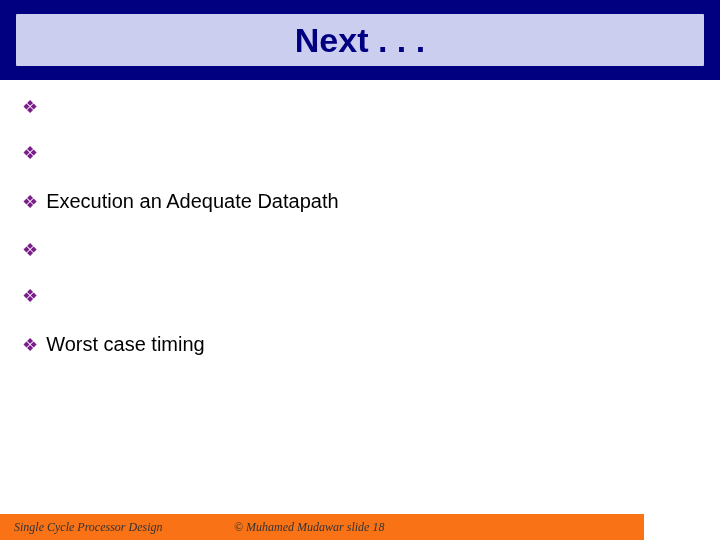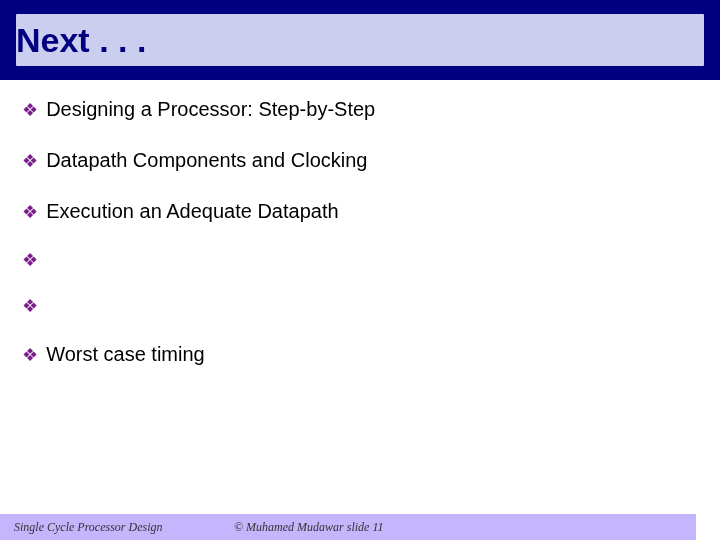--- a/index.html
+++ b/index.html
@@ -20,20 +20,21 @@
     align-items: center;
     justify-content: center;
     position: relative;
   }
   .title-inner {
     background: #cccef0;
     width: 688px;
     height: 52px;
     display: flex;
     align-items: center;
+    justify-content: center;
     border-radius: 1px;
   }
   .title-text {
     font-family: "Comic Sans MS", cursive, sans-serif;
     font-size: 34px;
     color: #000080;
     font-weight: bold;
   }
   .content {
     padding: 18px 22px 0 22px;
@@ -50,23 +51,23 @@
     line-height: 1;
   }
   .bullet-text {
     font-size: 20px;
     color: #000;
   }
   .footer {
     position: absolute;
     bottom: 0;
     left: 0;
-    width: 696px;
+    width: 644px;
     height: 26px;
-    background: #c4b5fd;
+    background: #f97316;
     display: flex;
     align-items: center;
     font-family: "Times New Roman", serif;
     font-style: italic;
     font-size: 12px;
     color: #333;
   }
   .footer-left {
     padding-left: 14px;
     width: 220px;
@@ -83,38 +84,36 @@
 
 <div class="title-bar">
   <div class="title-inner">
     <span class="title-text">Next . . .</span>
   </div>
 </div>
 
 <div class="content">
   <div class="bullet-row">
     <span class="bullet-icon">❖</span>
-    <span class="bullet-text">Designing a Processor: Step-by-Step</span>
   </div>
   <div class="bullet-row">
     <span class="bullet-icon">❖</span>
-    <span class="bullet-text">Datapath Components and Clocking</span>
   </div>
   <div class="bullet-row">
     <span class="bullet-icon">❖</span>
     <span class="bullet-text">Execution an Adequate Datapath</span>
   </div>
   <div class="bullet-row">
     <span class="bullet-icon">❖</span>
   </div>
   <div class="bullet-row">
     <span class="bullet-icon">❖</span>
   </div>
   <div class="bullet-row">
     <span class="bullet-icon">❖</span>
     <span class="bullet-text">Worst case timing</span>
   </div>
 </div>
 
 <div class="footer">
   <div class="footer-left">Single Cycle Processor Design</div>
-  <div class="footer-right">© Muhamed Mudawar  slide 11</div>
+  <div class="footer-right">© Muhamed Mudawar  slide 18</div>
 </div>
 
 </body></html>

